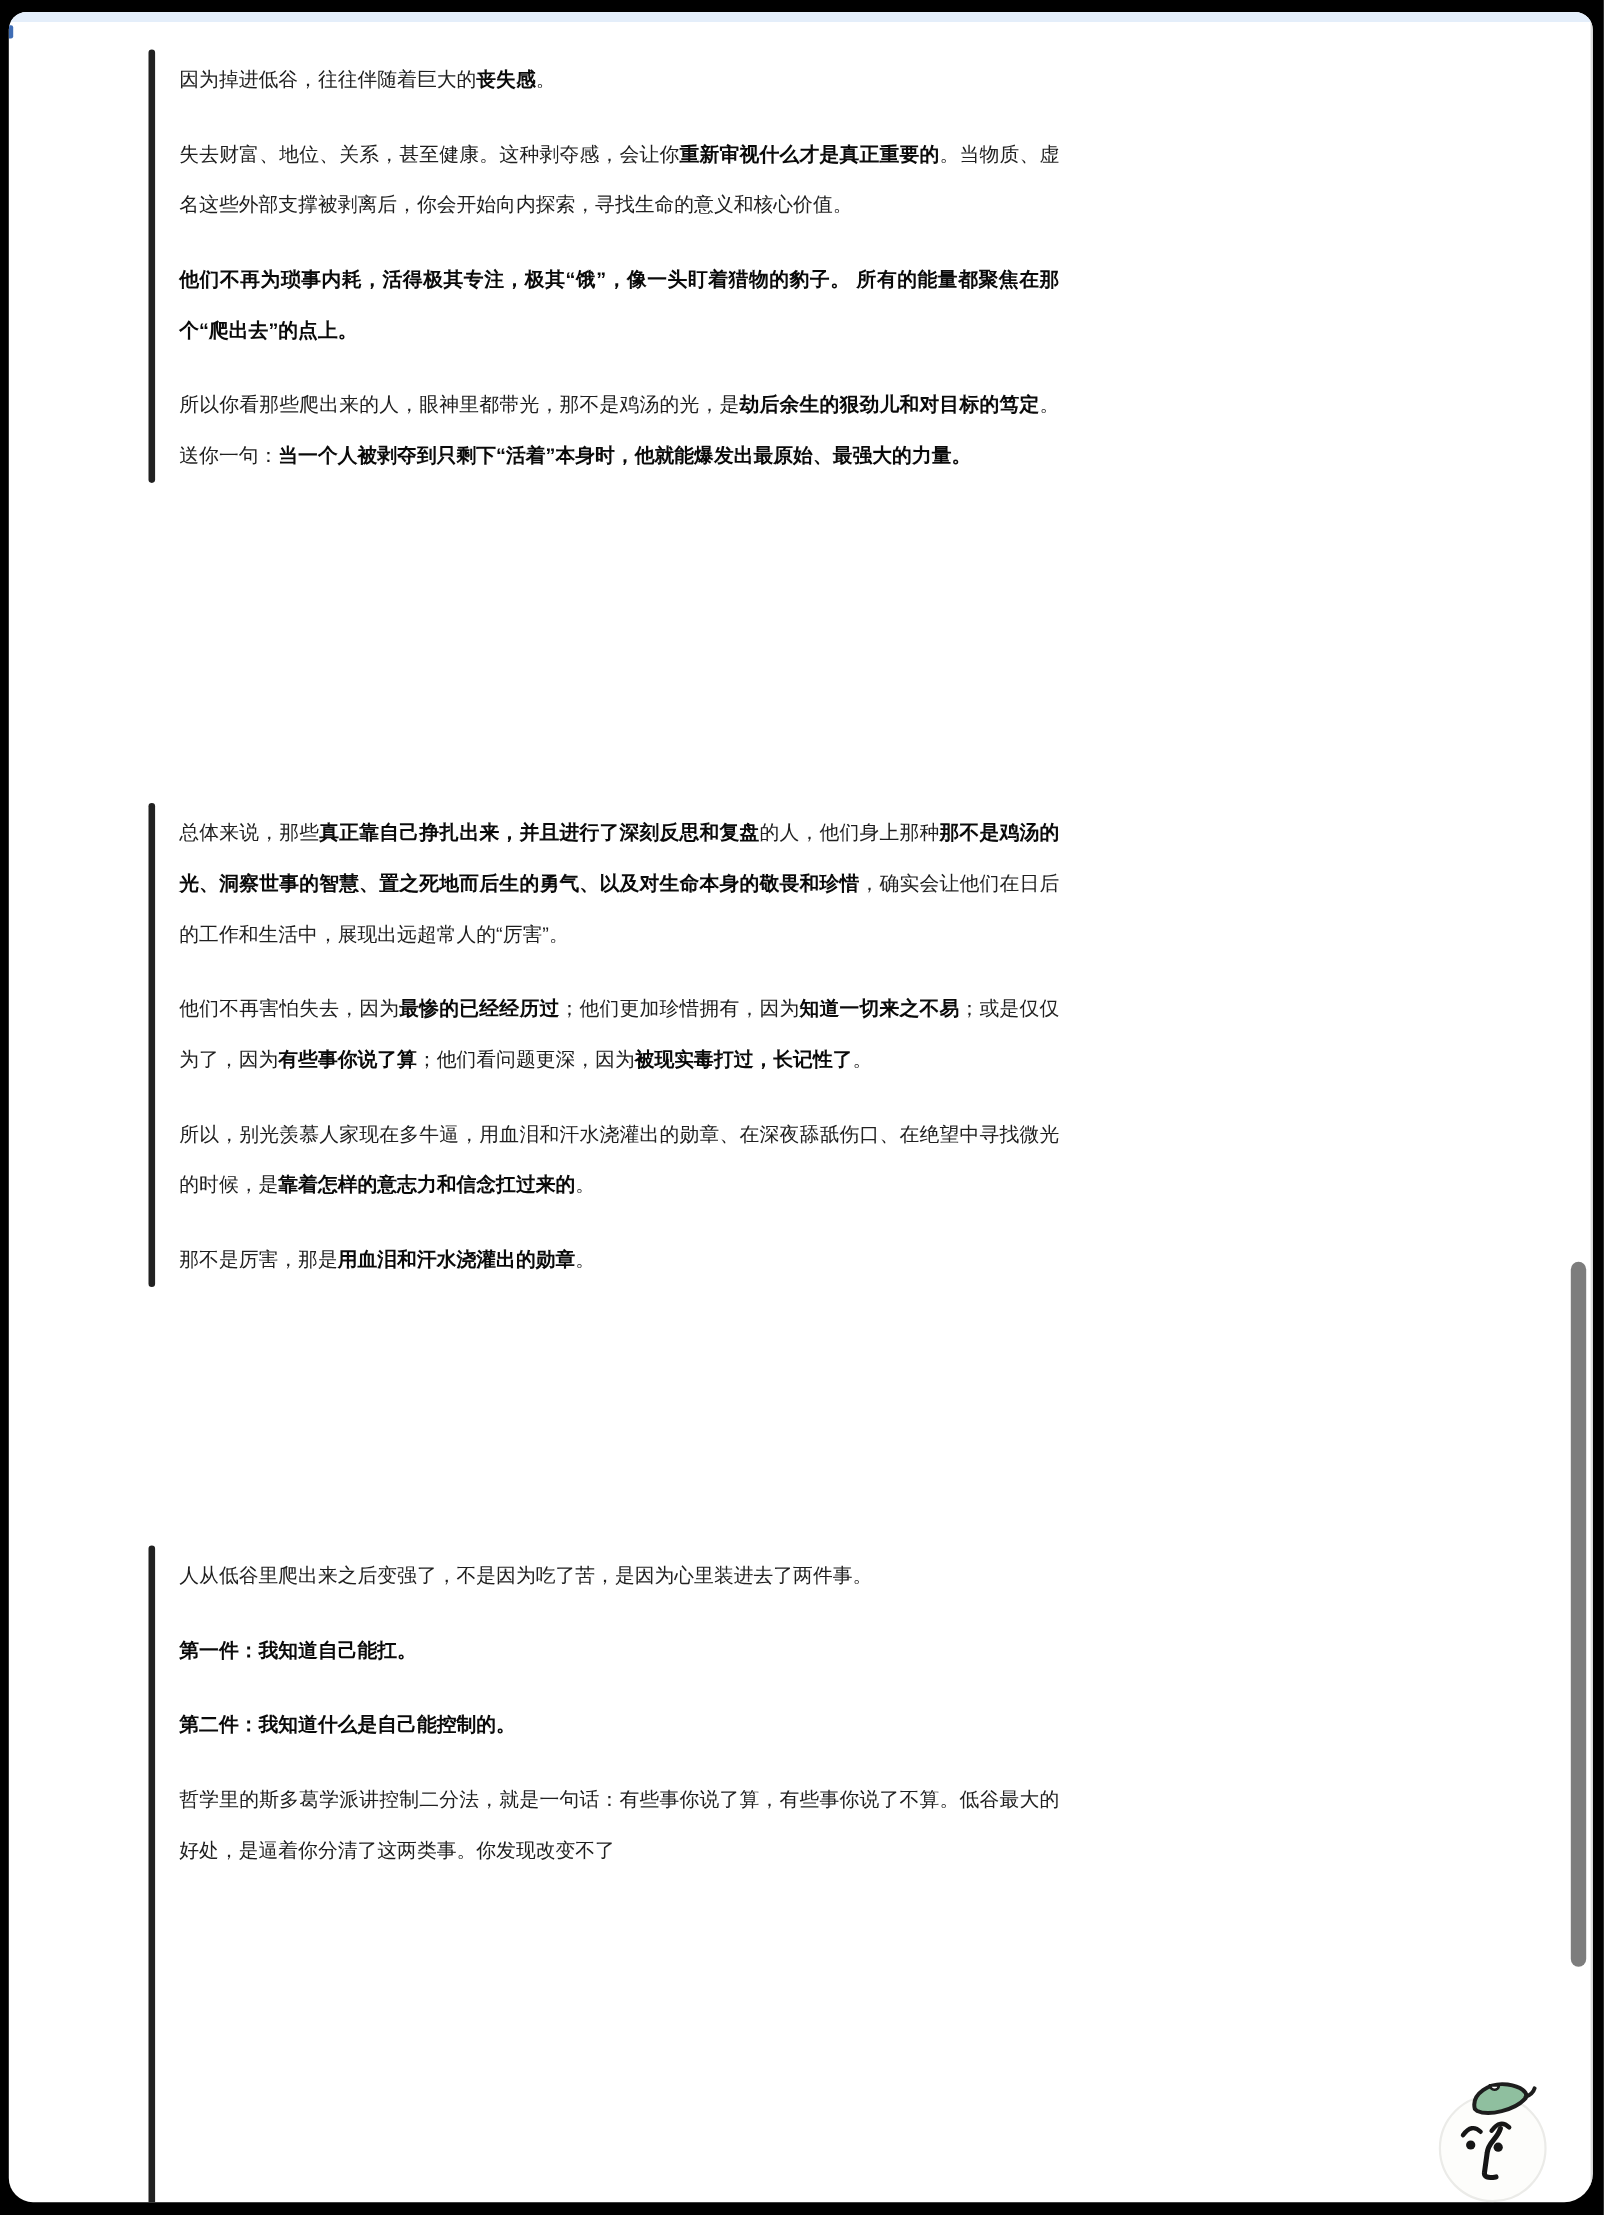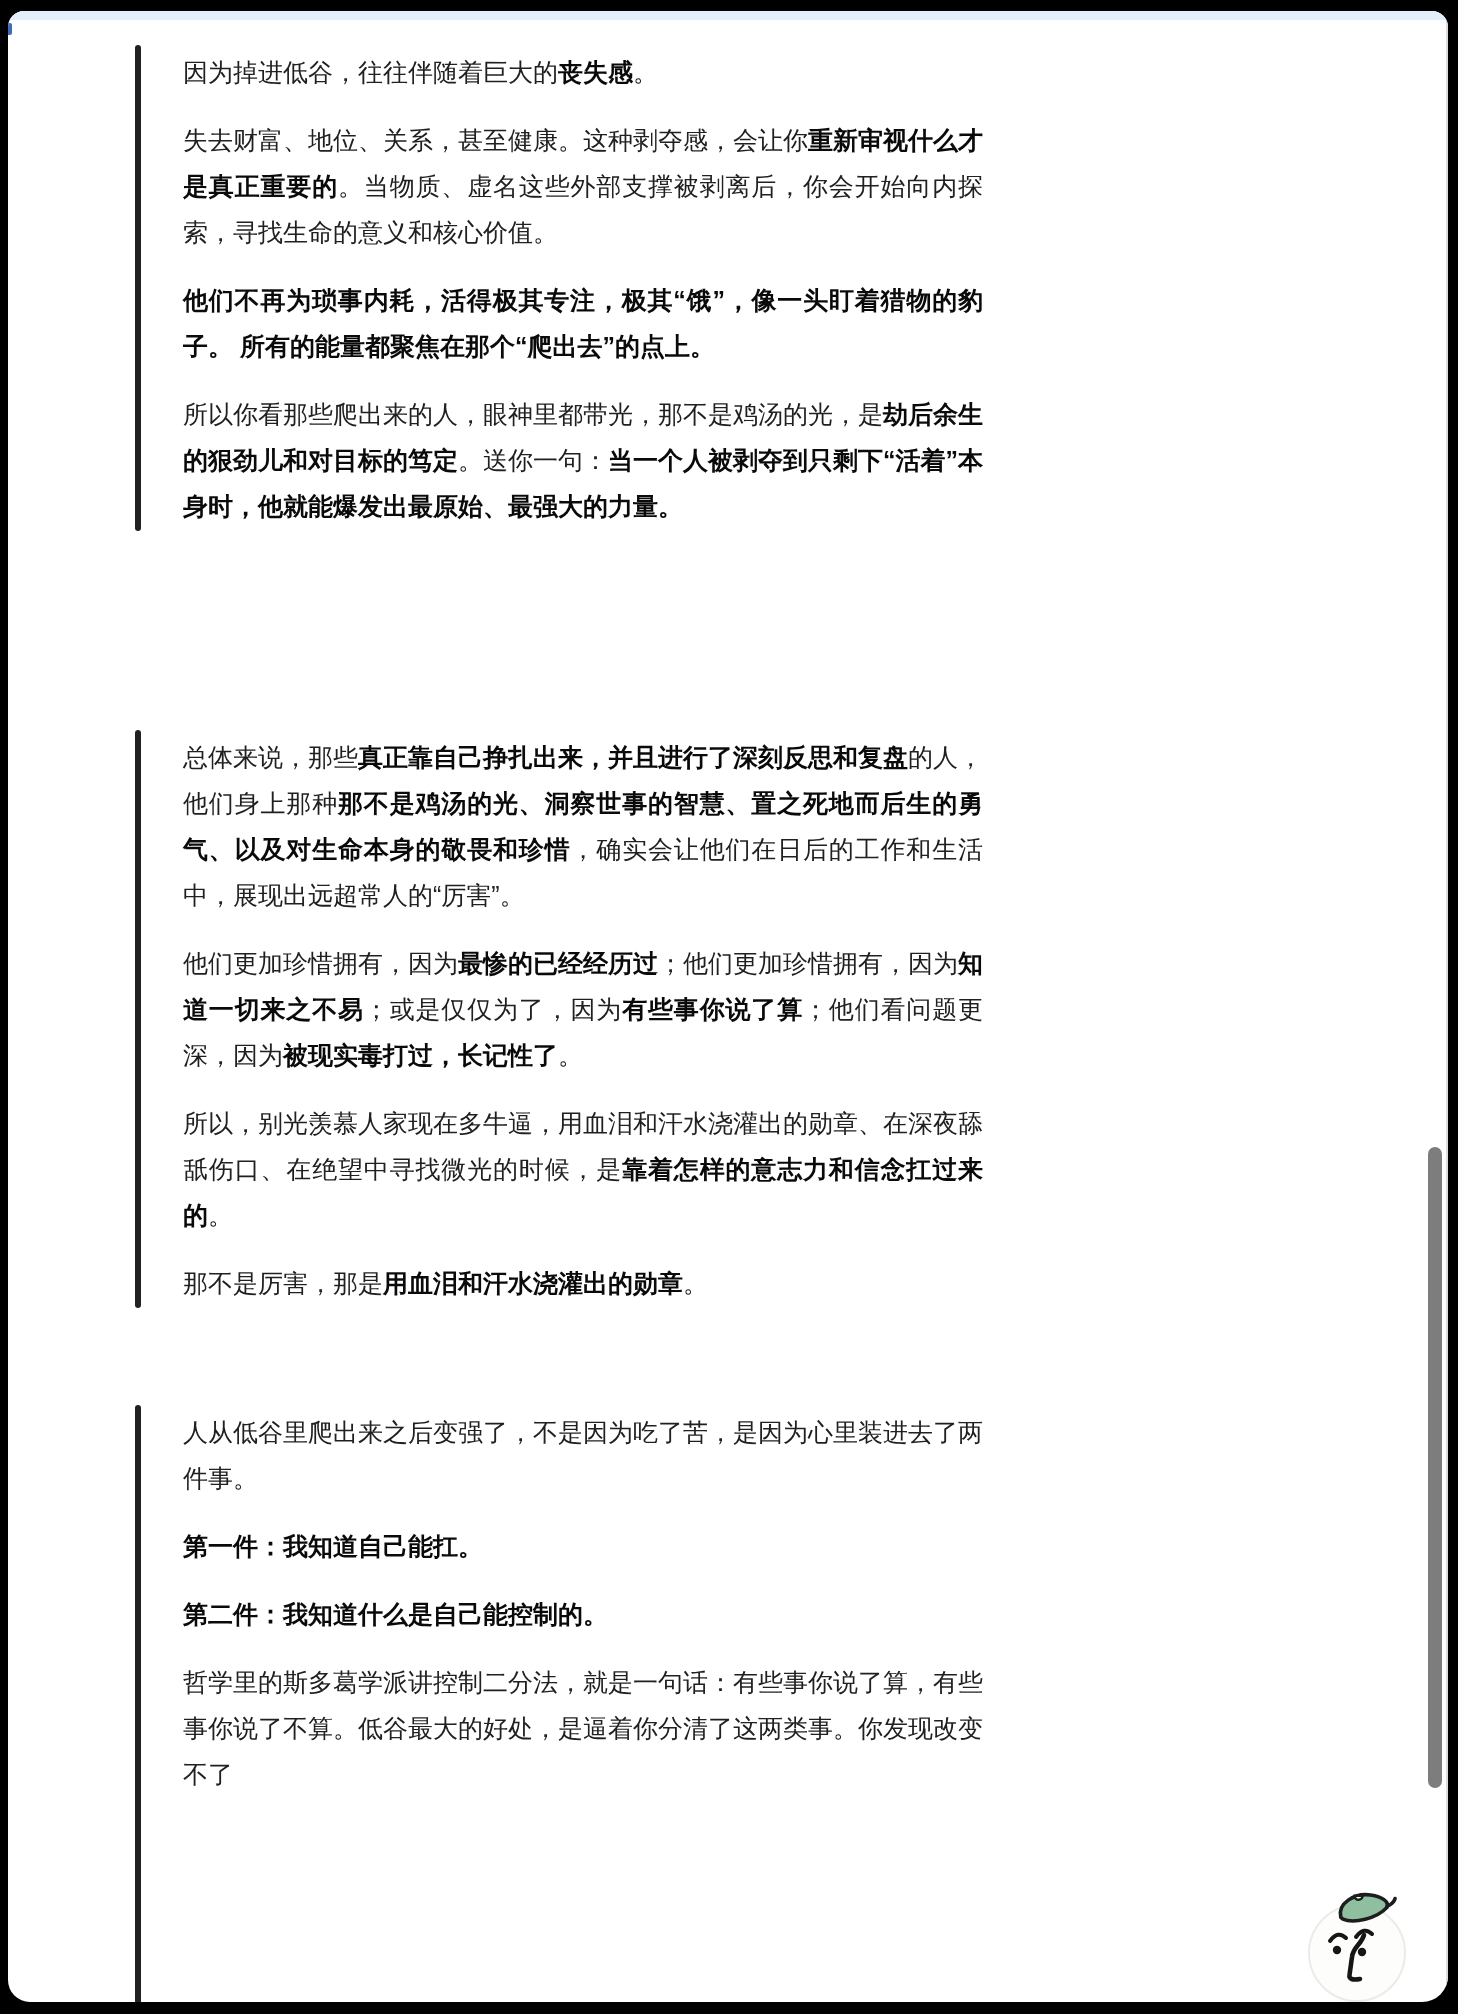--- a/index.html
+++ b/index.html
@@ -19,22 +19,22 @@
   .blue-tick{
     position:absolute;left:0;top:12px;width:4px;height:12px;
     background:#3f6db5;border-radius:0 2px 2px 0;
   }
   .quote-block{position:absolute;left:127px;width:840px;}
   .quote-bar{
     position:absolute;left:0;top:0;bottom:0;width:6px;
     border-radius:3px;
   }
   .quote-text{
-    margin-left:48px;width:800px;padding-top:4px;padding-bottom:2px;
-    font-size:25px;line-height:46px;color:#202020;
+    margin-left:28px;width:800px;padding-top:4px;padding-bottom:2px;
+    font-size:18px;line-height:46px;color:#202020;
     text-align:justify;text-justify:inter-ideograph;
   }
   .quote-text p{margin:0;}
   .quote-text p + p{margin-top:22px;}
   .quote-text b{font-weight:700;color:#0a0a0a;}
   #block-3{min-height:600px;}
   .scroll-thumb{
     position:absolute;left:1420px;top:1136px;width:14px;height:641px;
     background:#7d7d7d;border-radius:7px;border:none;padding:0;cursor:pointer;
   }
@@ -61,21 +61,21 @@
         <p><span>失去财富、地位、关系，甚至健康。这种剥夺感，会让你</span><b>重新审视什么才是真正重要的</b><span>。当物质、虚名这些外部支撑被剥离后，你会开始向内探索，寻找生命的意义和核心价值。</span></p>
         <p><b>他们不再为琐事内耗，活得极其专注，极其“饿”，像一头盯着猎物的豹子。 所有的能量都聚焦在那个“爬出去”的点上。</b></p>
         <p><span>所以你看那些爬出来的人，眼神里都带光，那不是鸡汤的光，是</span><b>劫后余生的狠劲儿和对目标的笃定</b><span>。送你一句：</span><b>当一个人被剥夺到只剩下“活着”本身时，他就能爆发出最原始、最强大的力量。</b></p>
       </div>
   </section>
 
   <section class="quote-block" id="block-2" style="top: 719px;">
     <div class="quote-bar" style="background: rgb(33, 33, 33);"></div>
     <div class="quote-text">
         <p><span>总体来说，那些</span><b>真正靠自己挣扎出来，并且进行了深刻反思和复盘</b><span>的人，他们身上那种</span><b>那不是鸡汤的光、洞察世事的智慧、置之死地而后生的勇气、以及对生命本身的敬畏和珍惜</b><span>，确实会让他们在日后的工作和生活中，展现出远超常人的“厉害”。</span></p>
-        <p><span>他们更加珍惜拥有，因为</span><b>最惨的已经经历过</b><span>；他们更加珍惜拥有，因为</span><b>知道一切来之不易</b><span>；或是仅仅为了，因为</span><b>有些事你说了算</b><span>；他们看问题更深，因为</span><b>被现实毒打过，长记性了</b><span>。</span></p>
+        <p><span>他们不再害怕失去，因为</span><b>最惨的已经经历过</b><span>；他们更加珍惜拥有，因为</span><b>知道一切来之不易</b><span>；或是仅仅为了，因为</span><b>有些事你说了算</b><span>；他们看问题更深，因为</span><b>被现实毒打过，长记性了</b><span>。</span></p>
         <p><span>所以，别光羡慕人家现在多牛逼，用血泪和汗水浇灌出的勋章、在深夜舔舐伤口、在绝望中寻找微光的时候，是</span><b>靠着怎样的意志力和信念扛过来的</b><span>。</span></p>
         <p><span>那不是厉害，那是</span><b>用血泪和汗水浇灌出的勋章</b><span>。</span></p>
       </div>
   </section>
 
   <section class="quote-block" id="block-3" style="top: 1394px;">
     <div class="quote-bar" style="background: rgb(33, 33, 33);"></div>
     <div class="quote-text">
         <p><span>人从低谷里爬出来之后变强了，不是因为吃了苦，是因为心里装进去了两件事。</span></p>
         <p><b>第一件：我知道自己能扛。</b></p>

